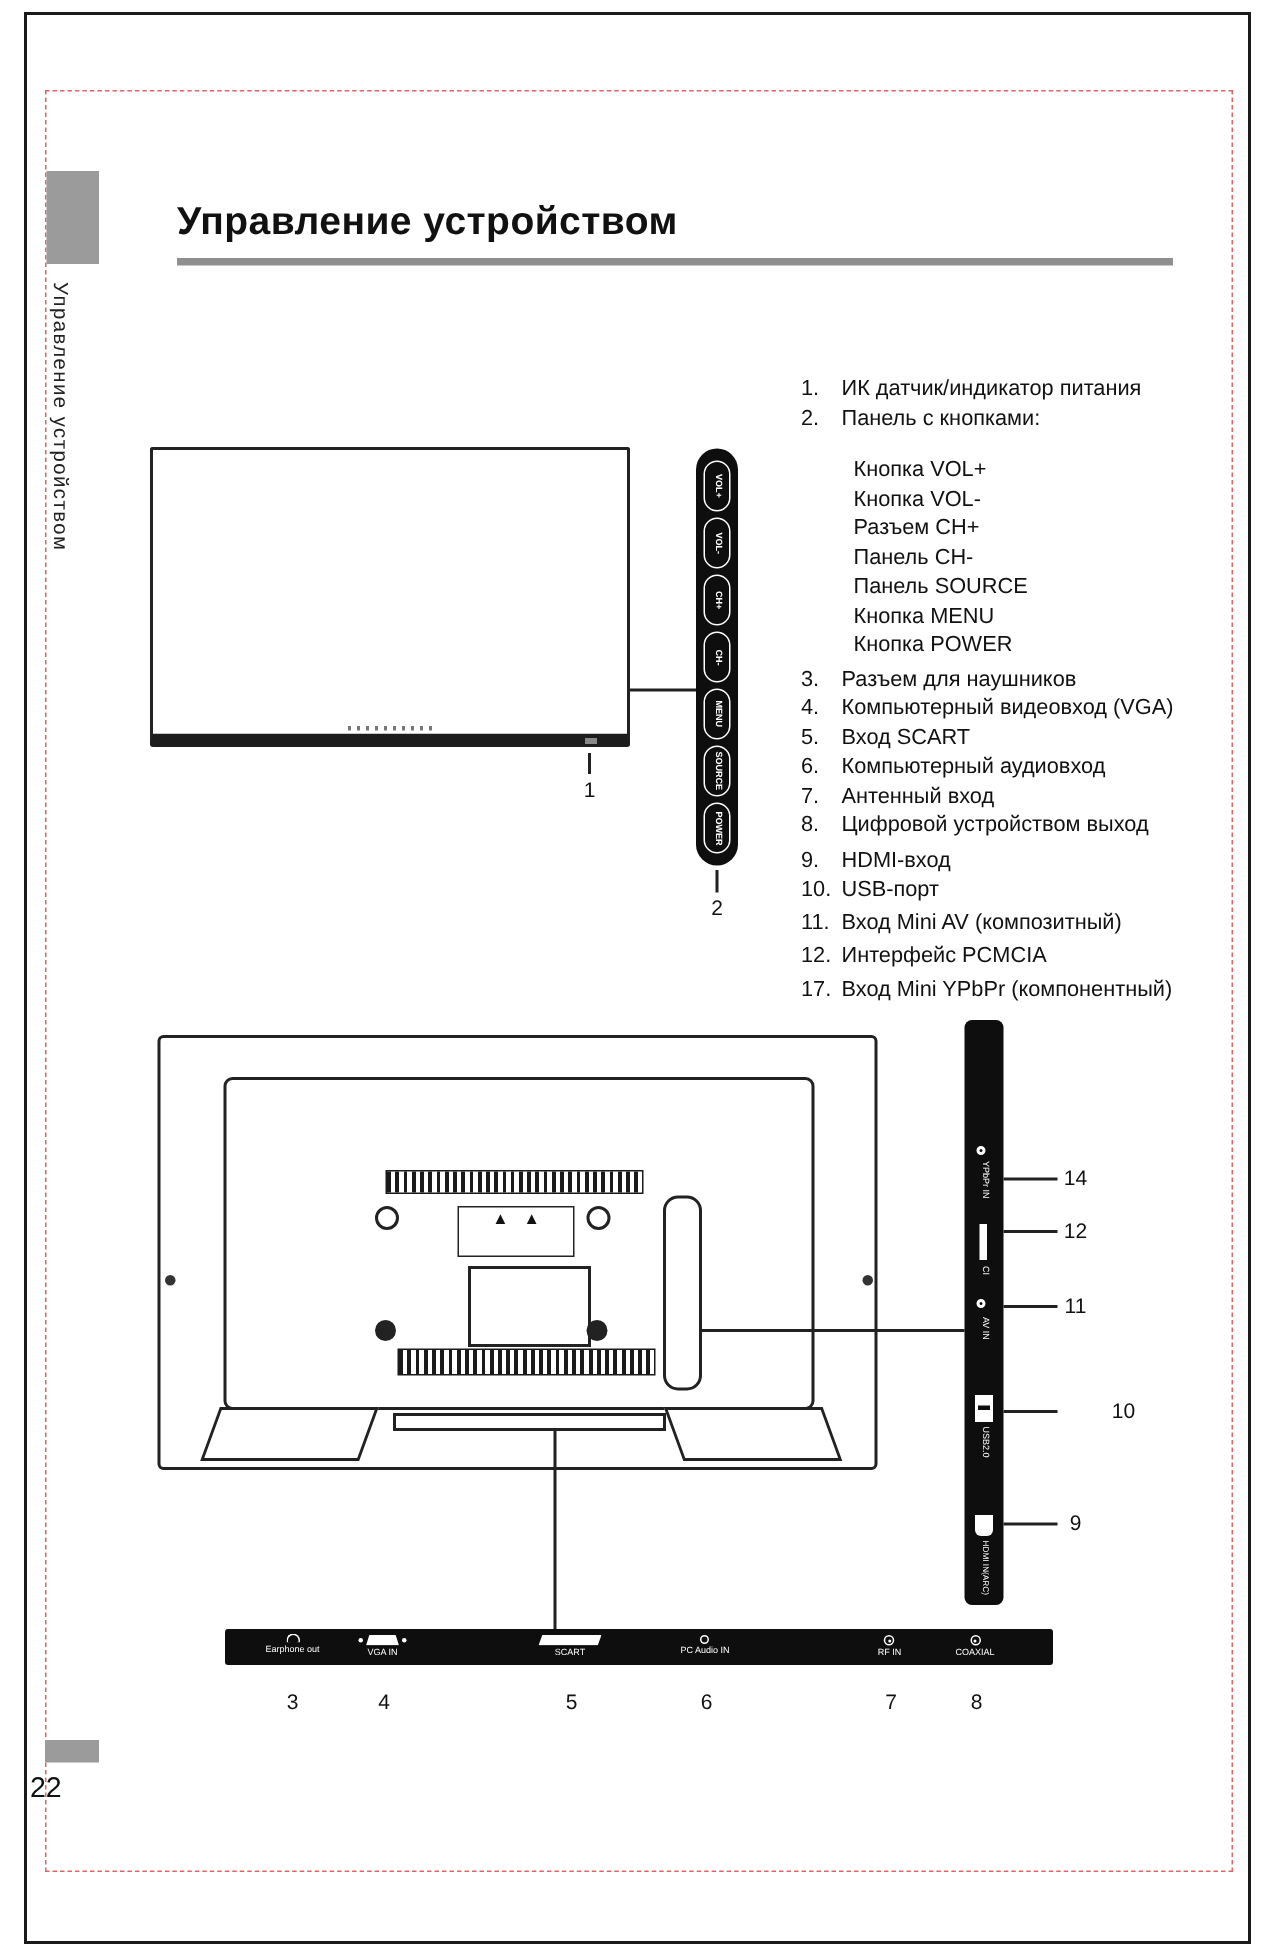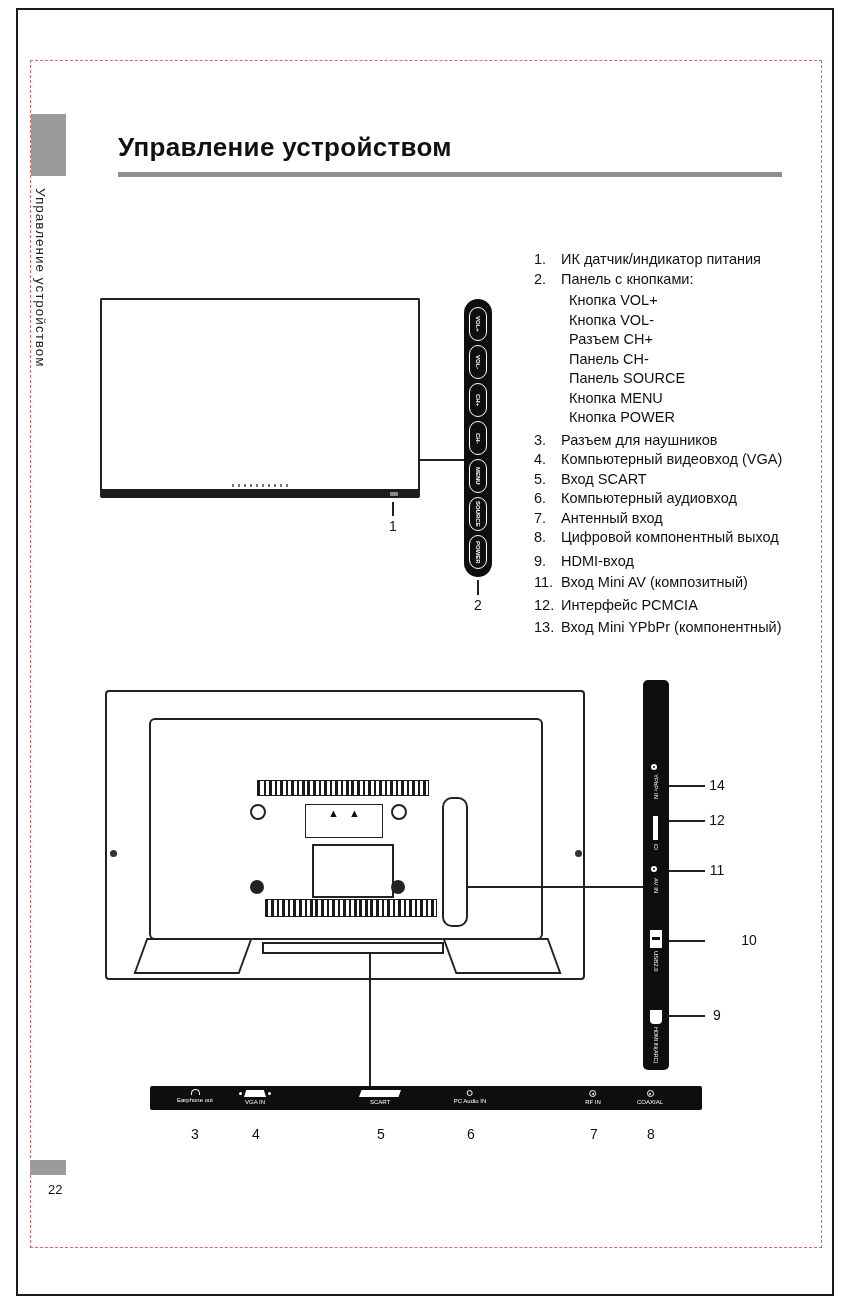--- a/index.html
+++ b/index.html
@@ -97,21 +97,21 @@
 
   <div class="abs legend" style="left:534px;top:250px;width:292px">
     <div class="lrow">
         <span class="lnum">1.</span>
         <span class="ltxt">ИК датчик/индикатор питания</span>
       </div>
     <div class="lrow">
         <span class="lnum">2.</span>
         <span class="ltxt">Панель с кнопками:</span>
       </div>
-    <div class="lsub" style="margin-top:2px">Кнопка VOL+</div>
+    <div class="lsub" style="margin-top:15px">Кнопка VOL+</div>
     <div class="lsub">Кнопка VOL-</div>
     <div class="lsub">Разъем CH+</div>
     <div class="lsub">Панель CH-</div>
     <div class="lsub">Панель SOURCE</div>
     <div class="lsub">Кнопка MENU</div>
     <div class="lsub" style="margin-bottom:3px">Кнопка POWER</div>
     <div class="lrow">
         <span class="lnum">3.</span>
         <span class="ltxt">Разъем для наушников</span>
       </div>
@@ -126,36 +126,40 @@
     <div class="lrow">
         <span class="lnum">6.</span>
         <span class="ltxt">Компьютерный аудиовход</span>
       </div>
     <div class="lrow">
         <span class="lnum">7.</span>
         <span class="ltxt">Антенный вход</span>
       </div>
     <div class="lrow">
         <span class="lnum">8.</span>
-        <span class="ltxt">Цифровой компонентный выход</span>
+        <span class="ltxt">Цифровой устройством выход</span>
       </div>
     <div class="lrow" style="margin-top:4px">
         <span class="lnum">9.</span>
         <span class="ltxt">HDMI-вход</span>
       </div>
+    <div class="lrow">
+        <span class="lnum">10.</span>
+        <span class="ltxt">USB-порт</span>
+      </div>
     <div class="lrow" style="margin-top:2px">
         <span class="lnum">11.</span>
         <span class="ltxt">Вход Mini AV (композитный)</span>
       </div>
     <div class="lrow" style="margin-top:3px">
         <span class="lnum">12.</span>
         <span class="ltxt">Интерфейс PCMCIA</span>
       </div>
     <div class="lrow" style="margin-top:3px">
-        <span class="lnum">13.</span>
+        <span class="lnum">17.</span>
         <span class="ltxt">Вход Mini YPbPr (компонентный)</span>
       </div>
   </div>
 
   <div class="abs" style="left:105px;top:690px;width:480px;height:290px;border:2.5px solid #222;border-radius:4px;background:#fff">
     <div style="position:absolute;left:42px;top:26px;width:394px;height:222px;border:2px solid #222;border-radius:6px"></div>
     <div class="vent" style="position:absolute;left:150px;top:88px;width:172px;height:16px"></div>
     <div style="position:absolute;left:198px;top:112px;width:78px;height:34px;border:1.5px solid #222;display:flex;align-items:flex-start;justify-content:center;gap:10px;padding-top:2px">
       <span style="font-size:11px">▲</span>
       <span style="font-size:11px">▲</span>
@@ -235,15 +239,15 @@
   </div>
 
   <div class="callout-num" style="left:186px;top:1126px">3</div>
   <div class="callout-num" style="left:247px;top:1126px">4</div>
   <div class="callout-num" style="left:372px;top:1126px">5</div>
   <div class="callout-num" style="left:462px;top:1126px">6</div>
   <div class="callout-num" style="left:585px;top:1126px">7</div>
   <div class="callout-num" style="left:642px;top:1126px">8</div>
 
   <div class="abs" style="left:30px;top:1160px;width:36px;height:15px;background:#9b9b9b"></div>
-  <div class="abs" style="left:48px;top:1182px;font-size:13px">22</div>
+  <div class="abs" style="left:20px;top:1182px;font-size:19px">22</div>
 
 </div>
 
 </body></html>

